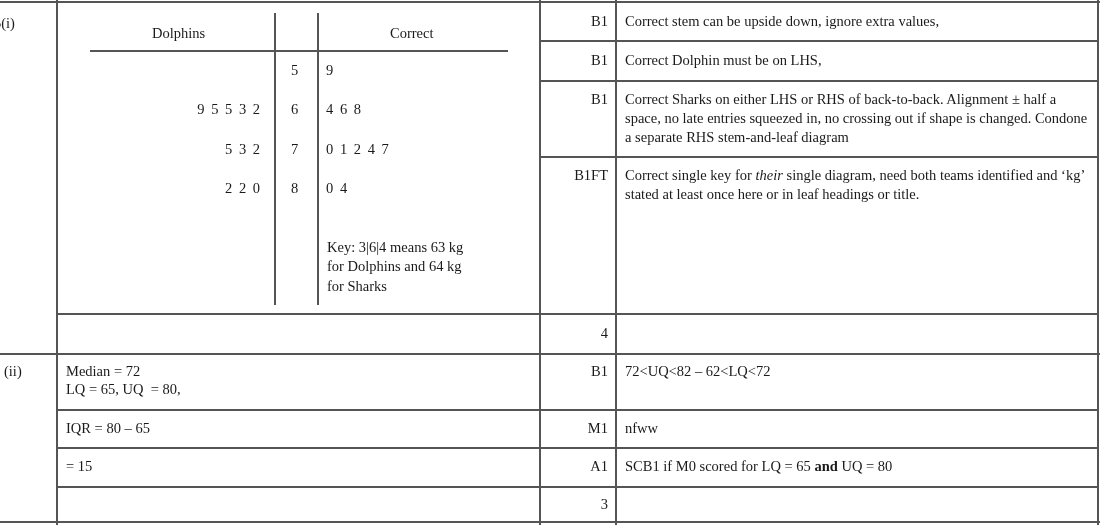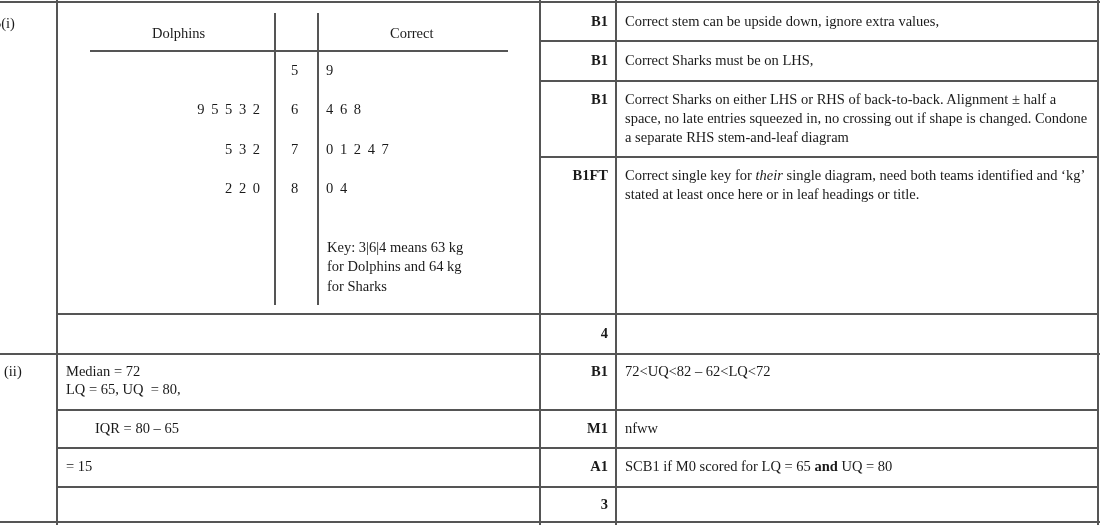--- a/index.html
+++ b/index.html
@@ -2,21 +2,21 @@
 <html><head>
 <meta charset="utf-8">
 <style>
   html, body { margin:0; padding:0; background:#ffffff; }
   body { width:1100px; height:525px; position:relative; overflow:hidden;
          font-family:"Liberation Serif","DejaVu Serif",serif; color:#1a1a1a; font-size:14.5px; }
   .hl { position:absolute; height:2px; background:#555; }
   .vl { position:absolute; width:2px; background:#555; }
   .t { position:absolute; white-space:nowrap; line-height:19px; }
   .wrap { white-space:normal; }
-  .b { font-weight:bold; }
+  .b { font-weight:normal; }
   .r { text-align:right; }
   .leaf { letter-spacing:0; word-spacing:3px; }
 </style>
 </head>
 <body>
 
 <div class="hl" style="left:0;top:1px;width:1100px;"></div>
 <div class="vl" style="left:56px;top:0;height:525px;"></div>
 <div class="vl" style="left:539px;top:0;height:525px;"></div>
 <div class="vl" style="left:615px;top:0;height:525px;"></div>
@@ -63,38 +63,38 @@
     <div class="t" style="left:327px;top:238px;">Key: 3|6|4 means 63 kg</div>
     <div class="t" style="left:327px;top:257px;text-align:right;">for Dolphins and 64 kg</div>
     <div class="t" style="left:327px;top:277px;">for Sharks</div>
   </div>
 </div>
 
 <div class="t b r" style="right:492px;top:12px;">B1</div>
 <div class="t" style="left:625px;top:12px;">Correct stem can be upside down, ignore extra values,</div>
 
 <div class="t b r" style="right:492px;top:51px;">B1</div>
-<div class="t" style="left:625px;top:51px;">Correct Sharks must be on LHS,</div>
+<div class="t" style="left:625px;top:51px;">Correct Dolphin must be on LHS,</div>
 
 <div class="t b r" style="right:492px;top:90px;">B1</div>
 <div class="t wrap" style="left:625px;top:90px;width:468px;">Correct Sharks on either LHS or RHS of back-to-back. Alignment ± half a space, no late entries squeezed in, no crossing out if shape is changed. Condone a separate RHS stem-and-leaf diagram</div>
 
 <div class="t b r" style="right:492px;top:166px;">B1FT</div>
 <div class="t wrap" style="left:625px;top:166px;width:460px;"><span>Correct single key for </span><i>their</i><span> single diagram, need both teams identified and ‘kg’ stated at least once here or in leaf headings or title.</span></div>
 
 <div class="t b r" style="right:492px;top:324px;">4</div>
 
 <div class="t" style="left:4px;top:362px;">(ii)</div>
 
 <div class="t" style="left:66px;top:362px;">Median = 72</div>
 <div class="t" style="left:66px;top:380px;white-space:pre;">LQ = 65, UQ  = 80,</div>
 <div class="t b r" style="right:492px;top:362px;">B1</div>
 <div class="t" style="left:625px;top:362px;">72&lt;UQ&lt;82 – 62&lt;LQ&lt;72</div>
 
-<div class="t" style="left:66px;top:419px;margin-left:29px;">IQR = 80 – 65</div>
+<div class="t" style="left:66px;top:419px;">IQR = 80 – 65</div>
 <div class="t b r" style="right:492px;top:419px;">M1</div>
 <div class="t" style="left:625px;top:419px;">nfww</div>
 
 <div class="t" style="left:66px;top:457px;">= 15</div>
 <div class="t b r" style="right:492px;top:457px;text-align:right;">A1</div>
 <div class="t" style="left:625px;top:457px;"><span>SCB1 if M0 scored for LQ = 65 </span><b>and</b><span> UQ = 80</span></div>
 
 <div class="t b r" style="right:492px;top:495px;">3</div>
 
 </body></html>

